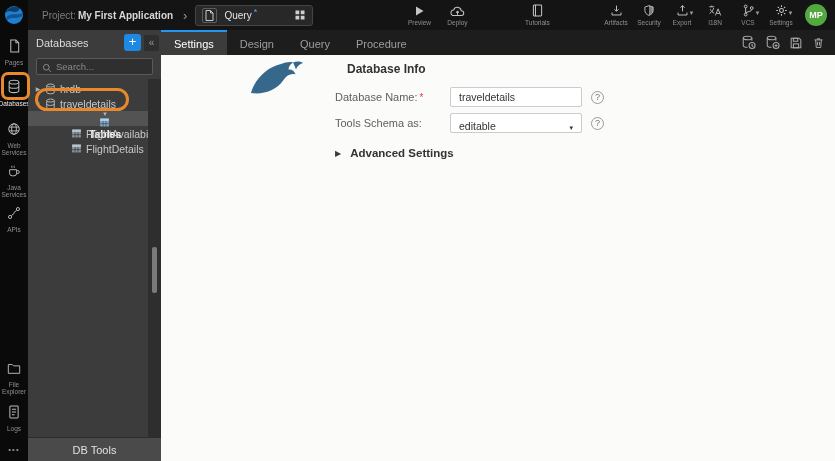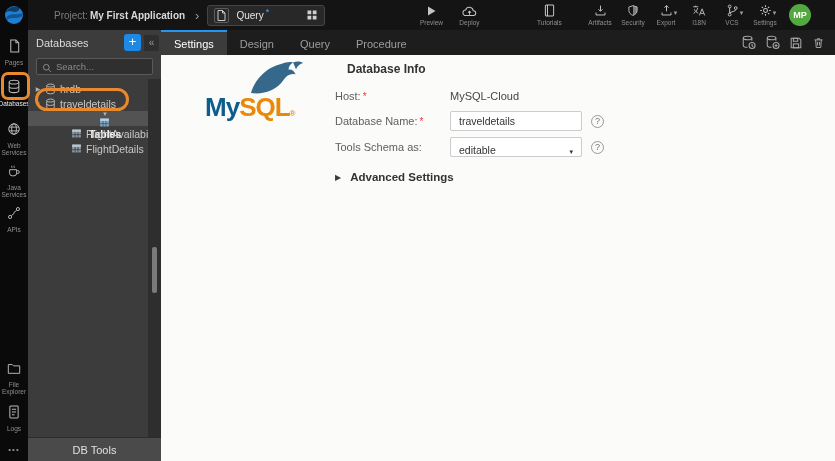--- a/index.html
+++ b/index.html
@@ -4,40 +4,40 @@
 <style>
   * { margin:0; padding:0; box-sizing:border-box; }
   html,body { width:835px; height:461px; overflow:hidden; background:#141414;
     font-family:"Liberation Sans","DejaVu Sans",sans-serif; }
   .app { position:relative; width:835px; height:461px; }
 
   
   .topbar { position:absolute; left:0; top:0; width:835px; height:30px;
     background:#141414; display:flex; align-items:center; z-index:5; }
   .logo-slot { width:28px; height:30px; display:flex; align-items:center; justify-content:center; background:#0a0a0a; }
-  .project { margin-left:26px; font-size:10px; white-space:nowrap; }
+  .project { margin-left:14px; font-size:10px; white-space:nowrap; }
   .project .plabel { color:#7d7d7d; }
   .project .pname { color:#d8d8d8; font-weight:bold; margin-left:2px; }
   .bchev { color:#9a9a9a; font-size:13px; margin:0 8px 0 10px; }
   .main-tab { width:118px; height:21px; background:#282828; border:1px solid #454545;
     border-radius:3px; display:flex; align-items:center; padding:0 6px; }
   .page-ic-box { width:15px; height:15px; border:1px solid #5c5c5c; border-radius:2px;
     display:flex; align-items:center; justify-content:center; color:#c9c9c9; }
   .mt-label { color:#e3e3e3; font-size:10px; margin-left:7px; }
   .mt-dirty { color:#4da6ff; font-size:9px; margin-left:2px; transform:translateY(-3px); }
   .mt-grid { margin-left:auto; color:#cfcfcf; display:flex; }
 
   .hact { display:flex; flex-direction:column; align-items:center; justify-content:center;
     color:#c4c4c4; min-width:28px; cursor:pointer; }
   .hact .hlabel { font-size:6.5px; color:#8f8f8f; margin-top:2px; line-height:7px; white-space:nowrap; }
   .hact svg { display:block; }
   .ml-preview { margin-left:92px; }
   .ml-deploy { margin-left:10px; }
   .ml-tutorials { margin-left:52px; }
-  .right-group { margin-left:auto; display:flex; align-items:center; gap:5px; padding-right:24px; }
+  .right-group { margin-left:auto; display:flex; align-items:center; gap:5px; padding-right:8px; }
   .subchev { font-size:6px; color:#9a9a9a; position:absolute; right:-6px; bottom:1px; }
   .icwrap { position:relative; display:flex; }
   .avatar { width:22px; height:22px; border-radius:50%; background:#53a93f; color:#fff;
     font-size:9px; font-weight:bold; display:flex; align-items:center; justify-content:center; margin-left:5px; }
 
   
   .activity { position:absolute; left:0; top:30px; width:28px; height:431px; background:#0a0a0a;
     display:flex; flex-direction:column; align-items:center; }
   .aitem { display:flex; flex-direction:column; align-items:center; color:#b9b9b9; width:28px; cursor:pointer; }
   .aitem .alabel { font-size:6.5px; line-height:7px; color:#8f8f8f; text-align:center; margin-top:2px; }
@@ -431,30 +431,25 @@
           </span>
       </div>
     </div>
 
     <div class="content">
       <div class="mysql-logo">
         <svg class="dolphin" width="58" height="38" viewBox="0 0 58 38">
           <path fill="#36688c" d="M4 34 C8 20 20 8 34 5 C38 3.5 43 2.5 46 3.5 C43 5.5 41.5 8 41.5 10.5 C44.5 10 47.5 12 48.5 15.5 C44 14 39.5 16.5 36.5 21 C30 31 16 36 4 34 Z"></path>
           <path fill="#36688c" d="M46 3.5 C50 2 54 2.5 56 4 C52.5 5 50 7.5 49 10.5 C48 8 47 5.5 46 3.5 Z"></path>
         </svg>
-        <div class="brandline"><span class="brand-my">My</span><span class="brand-sql">SQL</span><span class="brand-reg">®</span></div>
       </div>
 
       <div class="dbform">
         <div class="f-title">Database Info</div>
 
-        <div class="frow">
-          <label class="flabel"><span>Host:</span><span class="req">*</span></label>
-          <span class="fstatic">MySQL-Cloud</span>
-        </div>
 
         <div class="frow">
           <label class="flabel"><span>Database Name:</span><span class="req">*</span></label>
           <input class="tinput" type="text" value="traveldetails" style="">
           <span class="help">?</span>
         </div>
 
         <div class="frow">
           <label class="flabel"><span>Tools Schema as:</span></label>
           <div class="fselect">

